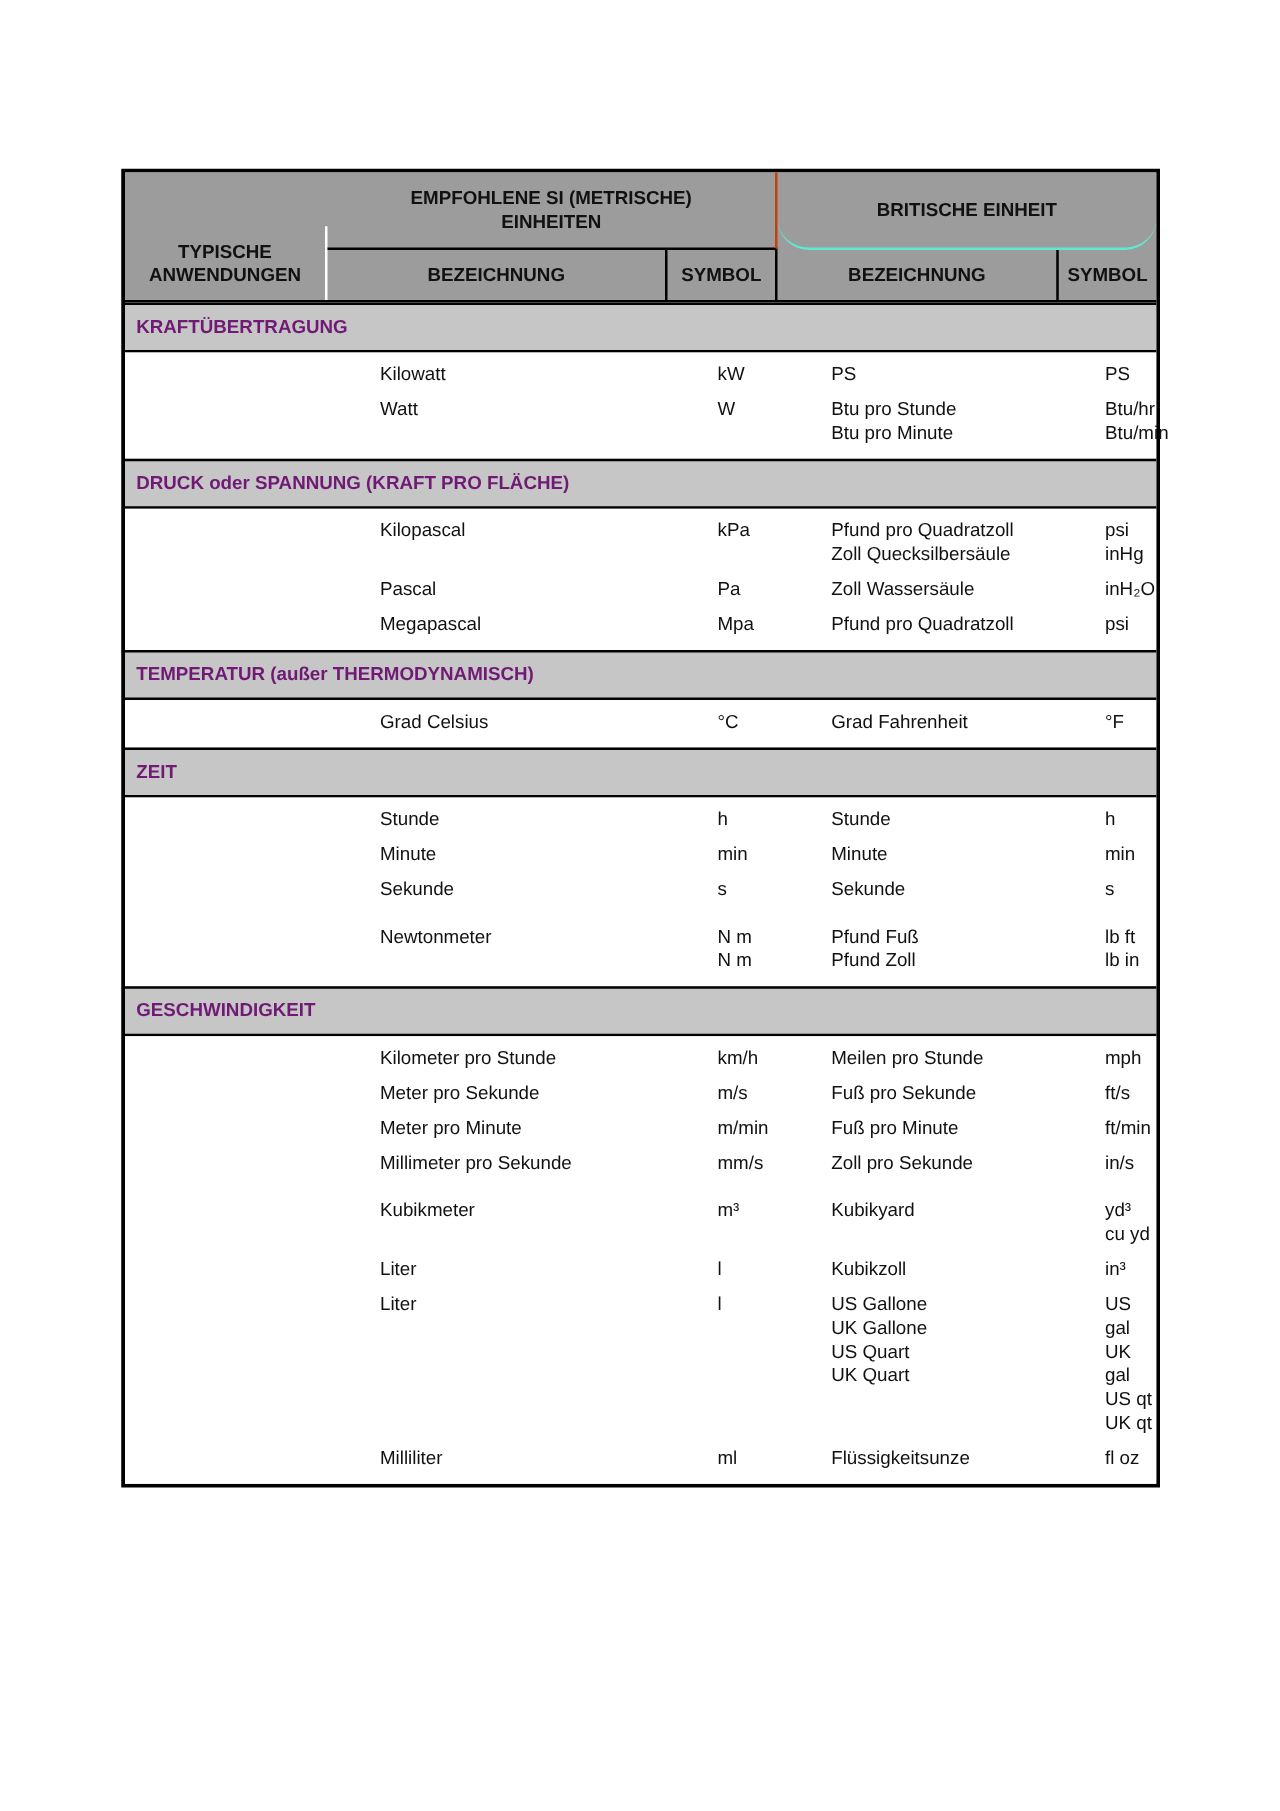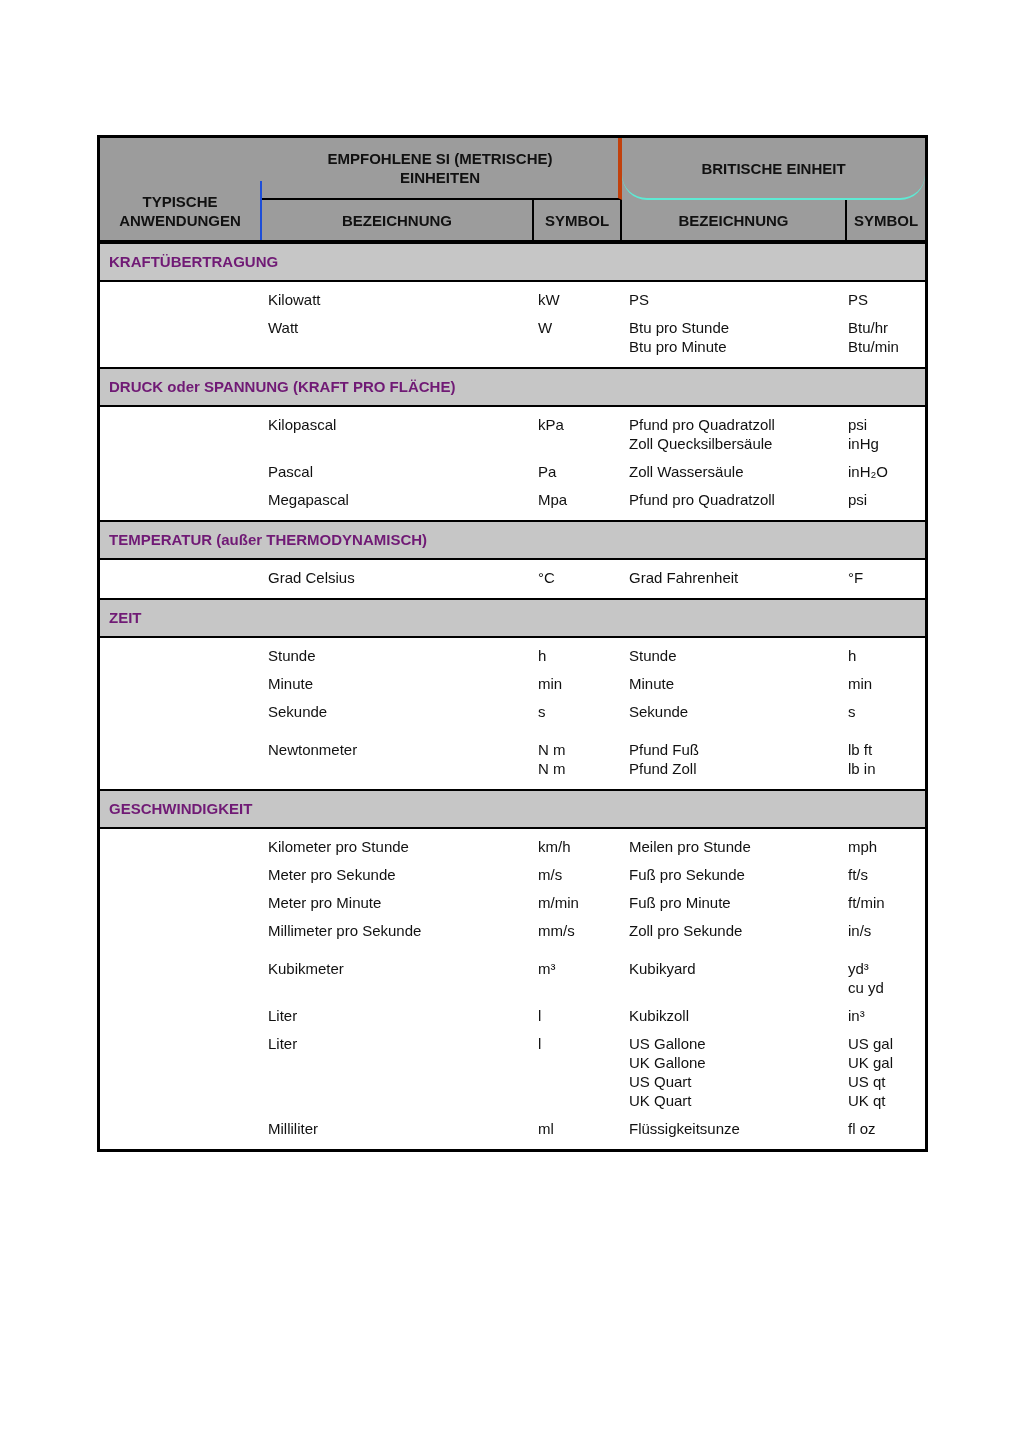--- a/index.html
+++ b/index.html
@@ -31,22 +31,22 @@
     display: flex;
     align-items: center;
     justify-content: center;
     text-align: center;
     font-weight: bold;
     font-size: 15px;
     line-height: 19px;
     color: #111;
     white-space: pre-line;
   }
-  .cell-typische  { grid-column: 1; grid-row: 1 / span 2; border-right: 2px solid #1d4ed8; margin-top: 43px; }
-  .cell-group-si  { grid-column: 2 / span 2; grid-row: 1; border-right: 4px solid #c2410c; border-bottom: 2px solid #000; }
+  .cell-typische  { grid-column: 1; grid-row: 1 / span 2; border-right: 2px solid #ffffff; margin-top: 43px; }
+  .cell-group-si  { grid-column: 2 / span 2; grid-row: 1; border-right: 2px solid #c2410c; border-bottom: 2px solid #000; }
   .cell-group-brit{ grid-column: 4 / span 2; grid-row: 1; border-bottom: 2px solid #5eead4; border-radius: 25px; }
   .cell-sub-bez-si{ grid-column: 2; grid-row: 2; border-right: 2px solid #000; }
   .cell-sub-sym-si{ grid-column: 3; grid-row: 2; border-right: 2px solid #000; }
   .cell-sub-bez-br{ grid-column: 4; grid-row: 2; border-right: 2px solid #000; }
   .cell-sub-sym-br{ grid-column: 5; grid-row: 2; }
 
   
   .section-title {
     background: #c6c6c6;
     border-top: 2px solid #000;
@@ -60,20 +60,21 @@
   }
 
   .section-body {
     background: #fff;
     padding: 8px 0 11px 0;
   }
   .entry {
     display: grid;
     grid-template-columns: 162px 272px 88px 225px auto;
     margin-bottom: 9px;
+    padding-left: 36px;
   }
   .entry:last-child { margin-bottom: 0; }
   .entry .dcell {
     font-size: 15px;
     line-height: 19px;
     color: #111;
     white-space: pre-line;
   }
   .dcell.app        { grid-column: 1; }
   .dcell.si-name    { grid-column: 2; padding-left: 6px; }

